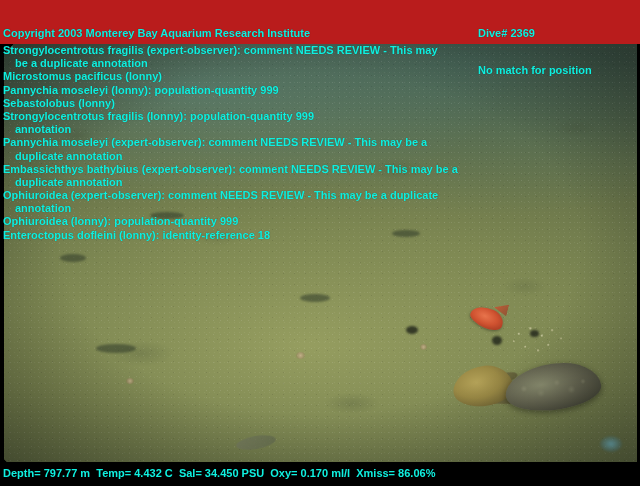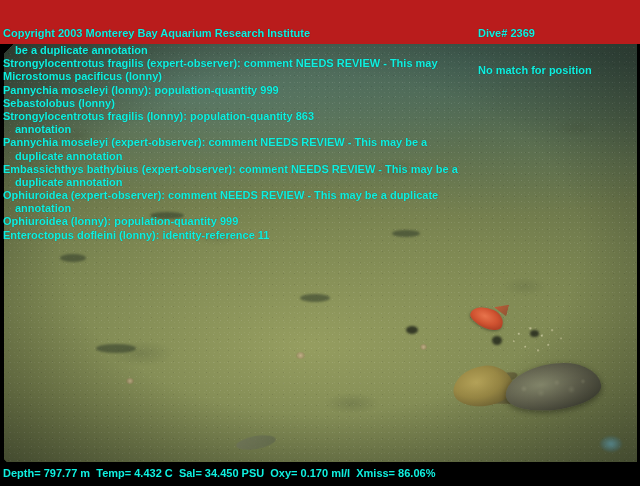--- a/index.html
+++ b/index.html
@@ -315,34 +315,34 @@
     <div id="header-left" class="ov-text">
       <span class="hline">Copyright 2003 Monterey Bay Aquarium Research Institute</span>
     </div>
     <div id="header-right" class="ov-text">
       <span class="hline">Dive# 2369</span>
       <span class="hline">No match for position</span>
     </div>
   </div>
 
   <div id="annotation-list">
+    <span class="ann-line">Strongylocentrotus fragilis (expert-observer): comment NEEDS REVIEW - This may</span>
     <span class="ann-line cont">be a duplicate annotation</span>
-    <span class="ann-line">Strongylocentrotus fragilis (expert-observer): comment NEEDS REVIEW - This may</span>
     <span class="ann-line">Microstomus pacificus (lonny)</span>
     <span class="ann-line">Pannychia moseleyi (lonny): population-quantity 999</span>
     <span class="ann-line">Sebastolobus (lonny)</span>
-    <span class="ann-line">Strongylocentrotus fragilis (lonny): population-quantity 863</span>
+    <span class="ann-line">Strongylocentrotus fragilis (lonny): population-quantity 999</span>
     <span class="ann-line cont">annotation</span>
     <span class="ann-line">Pannychia moseleyi (expert-observer): comment NEEDS REVIEW - This may be a</span>
     <span class="ann-line cont">duplicate annotation</span>
     <span class="ann-line">Embassichthys bathybius (expert-observer): comment NEEDS REVIEW - This may be a</span>
     <span class="ann-line cont">duplicate annotation</span>
     <span class="ann-line">Ophiuroidea (expert-observer): comment NEEDS REVIEW - This may be a duplicate</span>
     <span class="ann-line cont">annotation</span>
     <span class="ann-line">Ophiuroidea (lonny): population-quantity 999</span>
-    <span class="ann-line">Enteroctopus dofleini (lonny): identity-reference 11</span>
+    <span class="ann-line">Enteroctopus dofleini (lonny): identity-reference 18</span>
   </div>
 
   <div id="status-bar">
     <span class="ov-text">Depth= 797.77 m  Temp= 4.432 C  Sal= 34.450 PSU  Oxy= 0.170 ml/l  Xmiss= 86.06%</span>
   </div>
 
 </div>
 
 </body></html>

